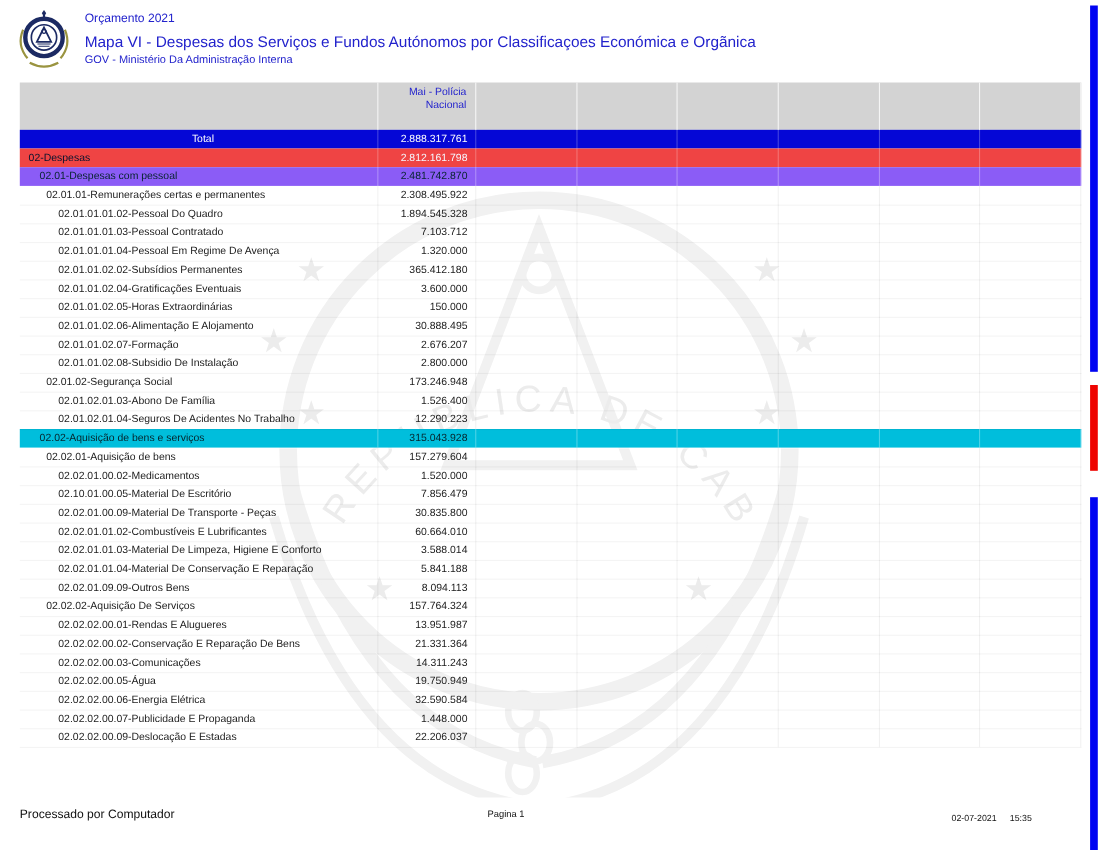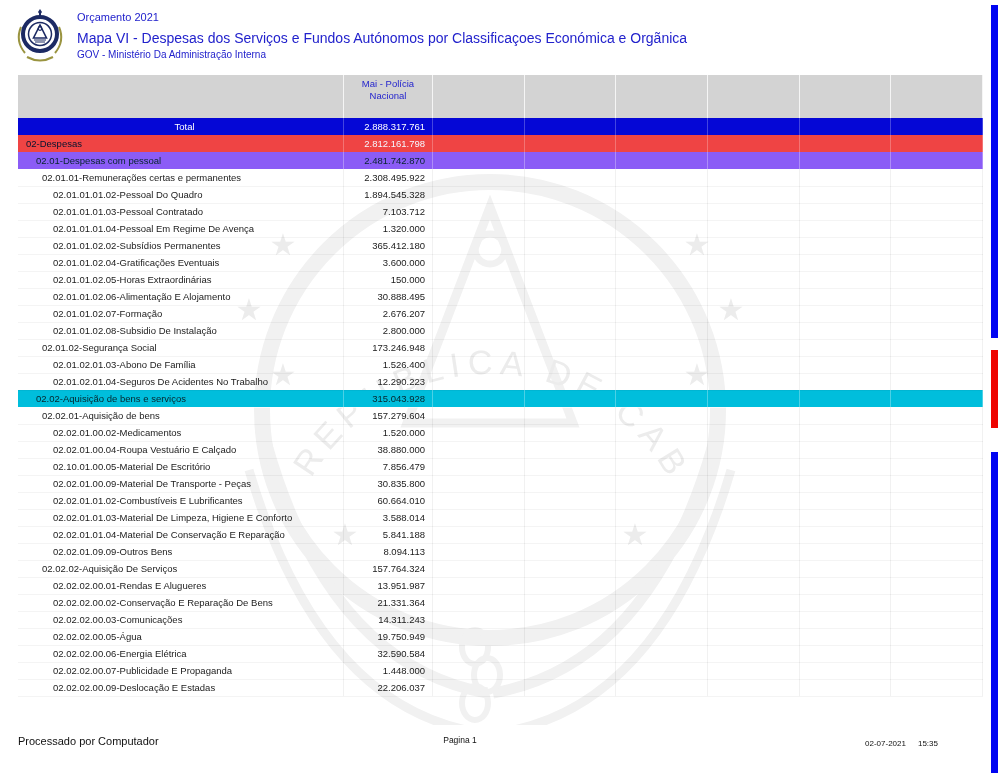--- a/index.html
+++ b/index.html
@@ -13,21 +13,21 @@
   .logo{position:absolute;left:13px;top:7px;width:54px;height:58px;}
   .header-text{position:absolute;left:77px;top:11px;color:#2222cc;}
   .budget-label{font-size:11px;margin-bottom:7px;}
   .report-title{font-size:14px;margin-bottom:3px;}
   .entity-label{font-size:10px;}
 
   
   .budget-table{position:absolute;left:18px;top:75px;width:965px;}
   .thead{display:grid;grid-template-columns:326px 89px repeat(6,1fr);height:43px;background:#d3d3d3;}
   .thead .hcell{border-right:1px solid #f5f5f5;}
-  .thead .hval{display:flex;justify-content:center;align-items:flex-start;text-align:center;color:#2323cd;font-size:9.5px;line-height:1.25;padding-top:3px;}
+  .thead .hval{display:flex;justify-content:center;align-items:flex-start;text-align:right;color:#2323cd;font-size:9.5px;line-height:1.25;padding-top:3px;}
   .thead .hval span{display:block;width:72px;}
 
   .row{display:grid;grid-template-columns:326px 89px repeat(6,1fr);height:17px;font-size:9.5px;color:#1b1b1b;}
   .cell{height:100%;display:flex;align-items:center;overflow:hidden;white-space:nowrap;
         border-right:1px solid rgba(0,0,0,0.05);border-bottom:1px solid rgba(0,0,0,0.045);}
   .cell.value{justify-content:flex-end;padding-right:7px;}
 
   .row.total{background:#0507d6;color:#ffffff;}
   .row.total .cell{border-right:1px solid rgba(255,255,255,0.25);border-bottom:none;}
   .row.total .cell.label{justify-content:center;}
@@ -407,34 +407,20 @@
             <span class="val">1.520.000</span>
           </div>
     <div class="cell e"></div>
     <div class="cell e"></div>
     <div class="cell e"></div>
     <div class="cell e"></div>
     <div class="cell e"></div>
     <div class="cell e"></div>
   </div>
 
-  <div class="row body ind3">
-    <div class="cell label">
-            <span class="lbl">02.02.01.00.04-Roupa Vestuário E Calçado</span>
-          </div>
-    <div class="cell value">
-            <span class="val">38.880.000</span>
-          </div>
-    <div class="cell e"></div>
-    <div class="cell e"></div>
-    <div class="cell e"></div>
-    <div class="cell e"></div>
-    <div class="cell e"></div>
-    <div class="cell e"></div>
-  </div>
 
   <div class="row body ind3">
     <div class="cell label">
             <span class="lbl">02.10.01.00.05-Material De Escritório</span>
           </div>
     <div class="cell value">
             <span class="val">7.856.479</span>
           </div>
     <div class="cell e"></div>
     <div class="cell e"></div>

